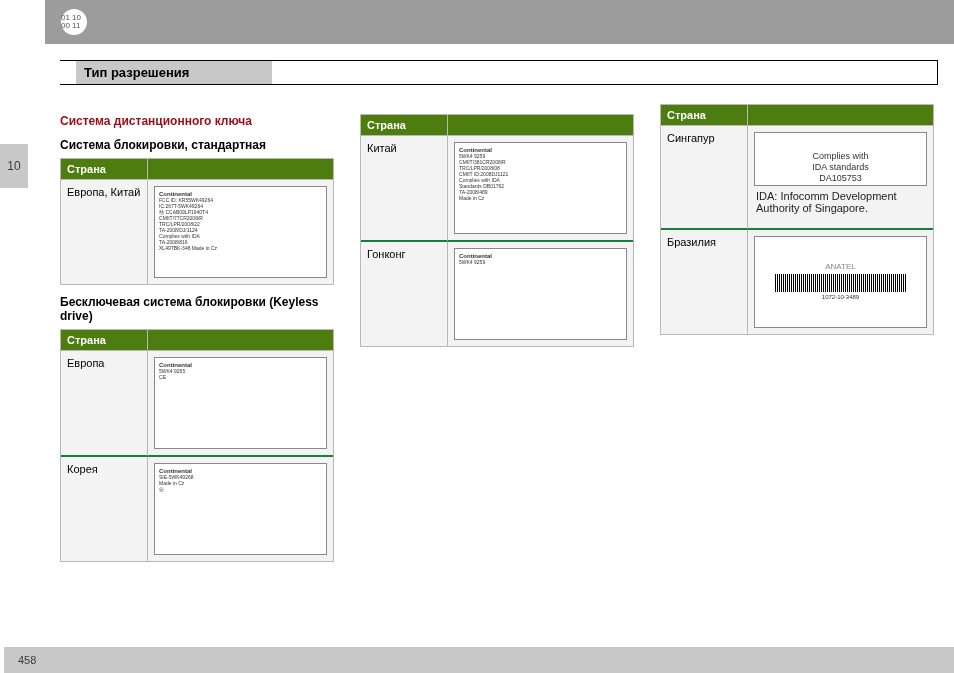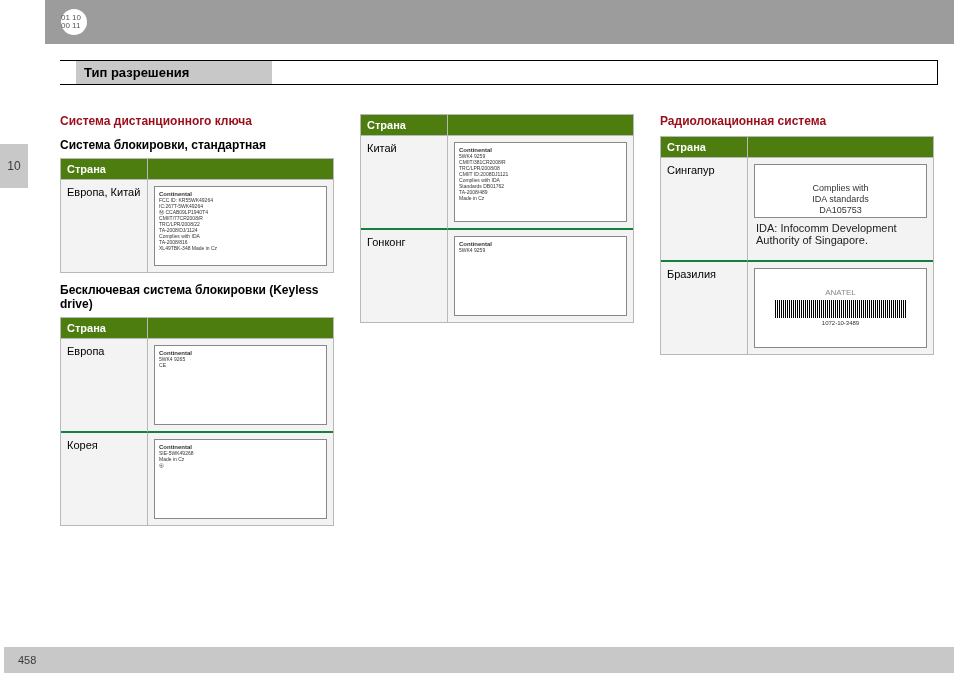--- a/index.html
+++ b/index.html
@@ -64,21 +64,21 @@
     padding:4px 6px;border-bottom:1px solid #b9b8b8;
   }
   table.reg th:first-child{border-right:1px solid #b9b8b8;}
   table.reg td{
     background:#f4f3f3;padding:6px;border-bottom:2px solid #15803d;
     vertical-align:top;
   }
   table.reg td:first-child{border-right:1px solid #b9b8b8;width:32%;}
   table.reg tr:last-child td{border-bottom:none;}
   .label-box{
-    width:100%;height:80px;border:1px solid #888;background:#fff;
+    width:100%;height:92px;border:1px solid #888;background:#fff;
     box-sizing:border-box;padding:4px;font-size:5px;line-height:6px;color:#333;
     overflow:hidden;
   }
   .label-box .brand{font-weight:bold;font-size:6px;}
   .label-box .ida{font-size:9px;line-height:11px;text-align:center;padding-top:14px;}
   .note{font-size:11px;color:#222;padding:4px 2px 8px 2px;}
   .anatel{
     display:flex;flex-direction:column;align-items:center;justify-content:center;height:100%;
   }
   .anatel-logo{font-size:8px;color:#888;}
@@ -199,21 +199,20 @@
             <div class="brand">Continental</div>
             <div style="white-space:pre-line;">5WK4 9259</div>
           </div>
         </td>
       </tr>
     </tbody>
       </table>
   </div>
 
   <div class="col">
-    <div class="red-title">Радиолокационная система</div>
     <table class="reg">
       <tbody>
           <tr>
         <th>Страна</th>
         <th></th>
       </tr>
       <tr>
         <td>Сингапур</td>
         <td>
           <div class="label-box" style="height:54px;">

